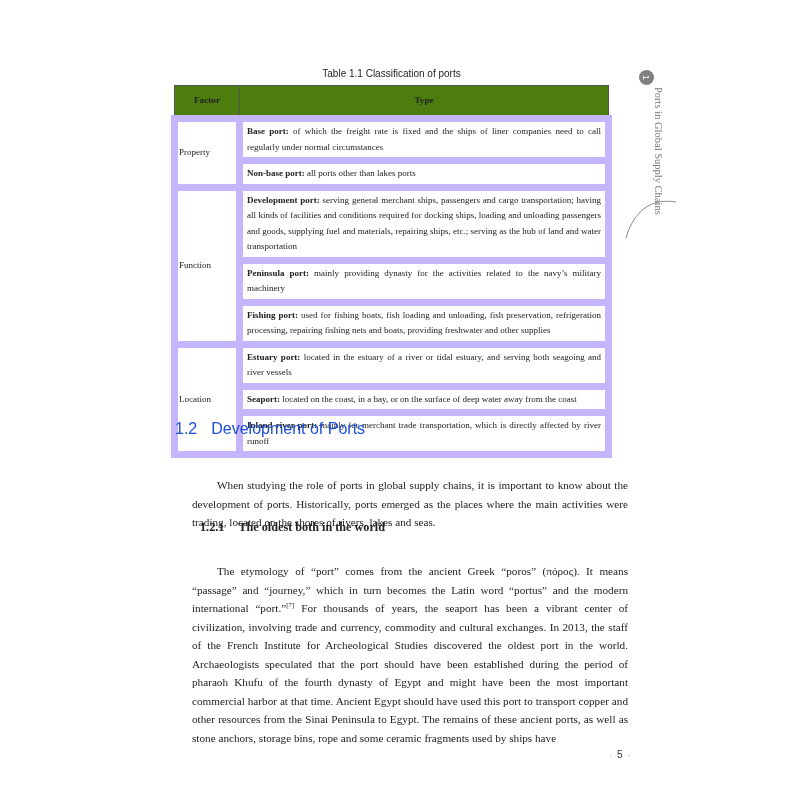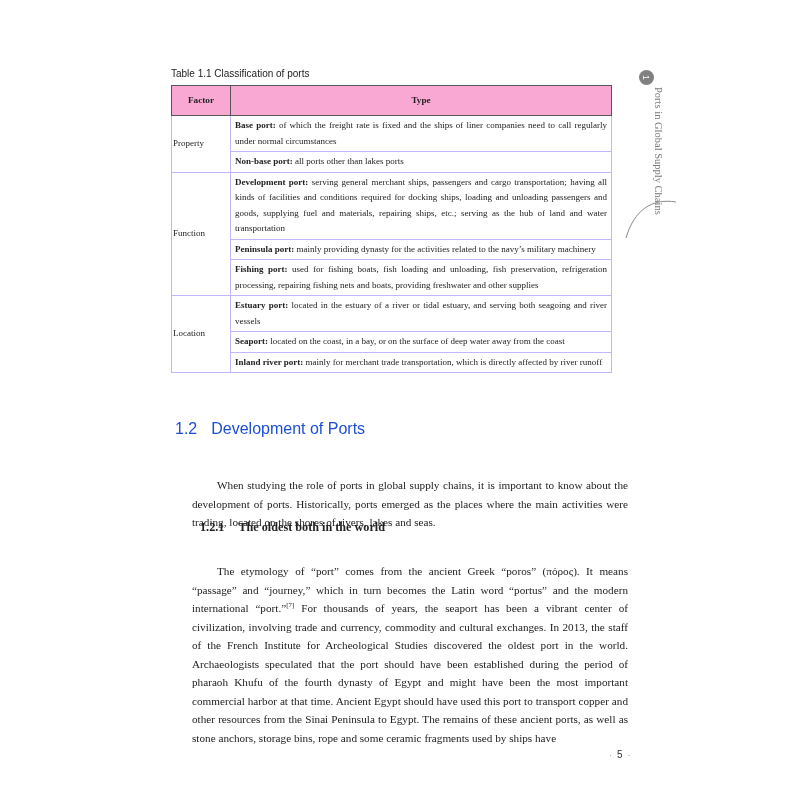--- a/index.html
+++ b/index.html
@@ -1,33 +1,33 @@
 <!DOCTYPE html>
 <html><head>
 <meta charset="utf-8">
 <style>
   html, body { margin: 0; padding: 0; }
   body {
     width: 800px; height: 800px; background: #ffffff; position: relative; overflow: hidden;
     font-family: "Liberation Serif", serif; color: #222;
   }
   .caption {
-    position: absolute; left: 171px; width: 441px; top: 68px; 
+    position: absolute; left: 171px; width: 441px; top: 68px; text-align: center;
     font-family: "Liberation Sans", sans-serif; font-size: 10px; color: #222;
   }
   table.ports {
     position: absolute; left: 171px; top: 85px; width: 441px;
     border-collapse: collapse; font-size: 9px; line-height: 15.5px;
     border: 1.2px solid #333;
   }
   table.ports th {
-    background: #f9a8d4; font-weight: bold; height: 27px; font-size: 9.2px;
+    background: #4d7c0f; font-weight: bold; height: 27px; font-size: 9.2px;
     border: 1px solid #555; text-align: center;
   }
-  table.ports td { border: 1px solid #c4b5fd; vertical-align: middle; }
+  table.ports td { border: 7px solid #c4b5fd; vertical-align: middle; }
   td.factor { width: 56px; }
   td.type { padding: 2px 4px 2px 4px; text-align: justify; }
   td.type b { font-weight: bold; }
   .sidetab {
     position: absolute; left: 630px; top: 70px; width: 30px; height: 170px;
   }
   .sidetab .num {
     position: absolute; left: 9px; top: 0px; width: 15px; height: 15px; border-radius: 50%;
     background: #808080; color: #fff; font-family: "Liberation Sans", sans-serif; font-size: 9px;
     display: flex; align-items: center; justify-content: center; transform: rotate(90deg);

